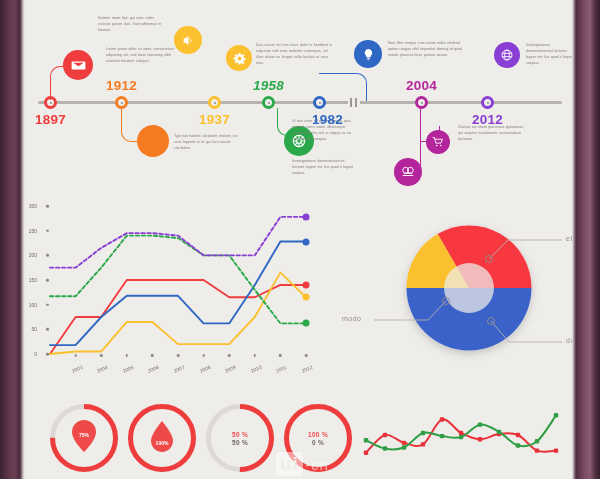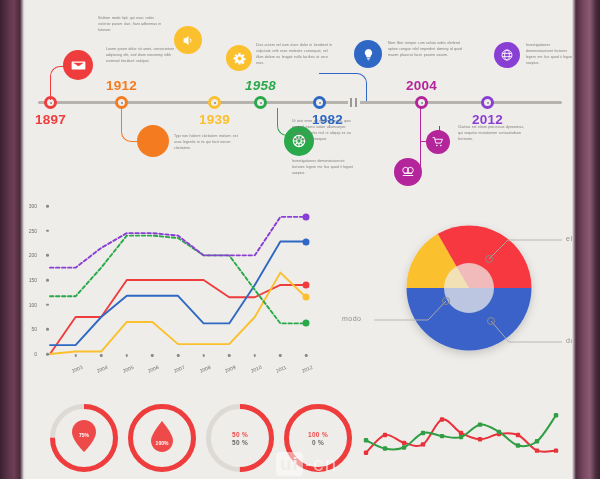--- a/index.html
+++ b/index.html
@@ -134,21 +134,21 @@
     position: absolute; left: 250px; top: 452px;
     font-size: 19px; color: rgba(255,255,255,.55);
     letter-spacing: 1px; font-weight: bold;
     display: flex; align-items: center; gap: 2px;
     pointer-events: none;
   }
   #watermark .wm-badge {
     display: inline-block; padding: 1px 4px;
     background: rgba(255,255,255,.5); border-radius: 4px; color: #efedea;
   }
-  #watermark .wm-tail { font-weight: normal; font-size: 21px; color: rgba(255,255,255,.6); }
+  #watermark .wm-tail { font-weight: normal; font-size: 15px; color: rgba(255,255,255,.6); }
 </style>
 </head>
 <body>
 
 <div id="frame">
   <div id="canvas">
 
     <div id="timeline">
       <div class="tl-axis"></div>
       <div class="tl-break"></div>
@@ -169,36 +169,36 @@
       <div class="tl-node" style="left:89px; color:#f47b20;">
         <div class="dot" style="border-color:#f47b20;"></div>
         <div class="tl-year above" style="color:#f47b20;">1912</div>
       </div>
       <div class="tl-connector" style="left:95px; top:108px; width:22px; height:34px; border-width:0 0 1.4px 1.4px; border-bottom-left-radius:10px; color:#f47b20;"></div>
       <div class="tl-blob" style="left:111px; top:125px; width:32px; height:32px; background:#f47b20;"></div>
       <div class="tl-text" style="left:148px; top:133px; width:68px;">Typi non habent claritatem insitam; est usus legentis in iis qui facit eorum claritatem.</div>
 
       <div class="tl-node" style="left:182px; color:#fbc02d;">
         <div class="dot" style="border-color:#fbc02d;"></div>
-        <div class="tl-year below" style="color:#fbc02d;">1939</div>
+        <div class="tl-year below" style="color:#fbc02d;">1937</div>
       </div>
       <div class="tl-icon" style="left:148px; top:26px; width:28px; height:28px; background:#fbc02d;">
         <svg width="13" height="13" viewBox="0 0 24 24" fill="#fff">
             <path d="M12 3.5 6.5 8H3v8h3.5L12 20.5v-17z"></path>
             <path d="M15.5 9a4 4 0 0 1 0 6" stroke="#fff" stroke-width="1.8" fill="none" stroke-linecap="round"></path>
           </svg>
       </div>
       <div class="tl-icon" style="left:200px; top:45px; width:26px; height:26px; background:#fbc02d;">
         <svg width="13" height="13" viewBox="0 0 24 24" fill="#fff">
             <path d="M10 2h4v3.2l2.2.9 2.3-2.3 2.8 2.8-2.3 2.3.9 2.2H23v4h-3.2l-.9 2.2 2.3 2.3-2.8 2.8-2.3-2.3-2.2.9V23h-4v-3.2l-2.2-.9-2.3 2.3-2.8-2.8 2.3-2.3-.9-2.2H1v-4h3.2l.9-2.2L2.8 6.6l2.8-2.8 2.3 2.3L10 5.2V2zm2 6.4a3.6 3.6 0 1 0 0 7.2 3.6 3.6 0 0 0 0-7.2z"></path>
           </svg>
       </div>
       <div class="tl-text" style="left:230px; top:42px; width:78px;">Duis autem vel eum iriure dolor in hendrerit in vulputate velit esse molestie consequat, vel illum dolore eu feugiat nulla facilisis at vero eros.</div>
 
-      <div class="tl-node" style="left:228px; color:#2aa94a;font-style:italic;">
+      <div class="tl-node" style="left:236px; color:#2aa94a;font-style:italic;">
         <div class="dot" style="border-color:#2aa94a;"></div>
         <div class="tl-year above" style="color:#2aa94a;">1958</div>
       </div>
       <div class="tl-connector" style="left:251px; top:108px; width:14px; height:28px; border-width:0 0 1.4px 1.4px; border-bottom-left-radius:10px; color:#2aa94a;"></div>
       <div class="tl-icon" style="left:258px; top:126px; width:30px; height:30px; background:#2aa94a;">
         <svg width="16" height="16" viewBox="0 0 24 24" fill="none" stroke="#fff" stroke-width="1.7">
             <circle cx="12" cy="12" r="8.5"></circle>
             <circle cx="12" cy="12" r="3.4"></circle>
             <path d="M12 3.5v5M12 15.5v5M3.5 12h5M15.5 12h5M6 6l3.5 3.5M14.5 14.5 18 18M18 6l-3.5 3.5M9.5 14.5 6 18"></path>
           </svg>

